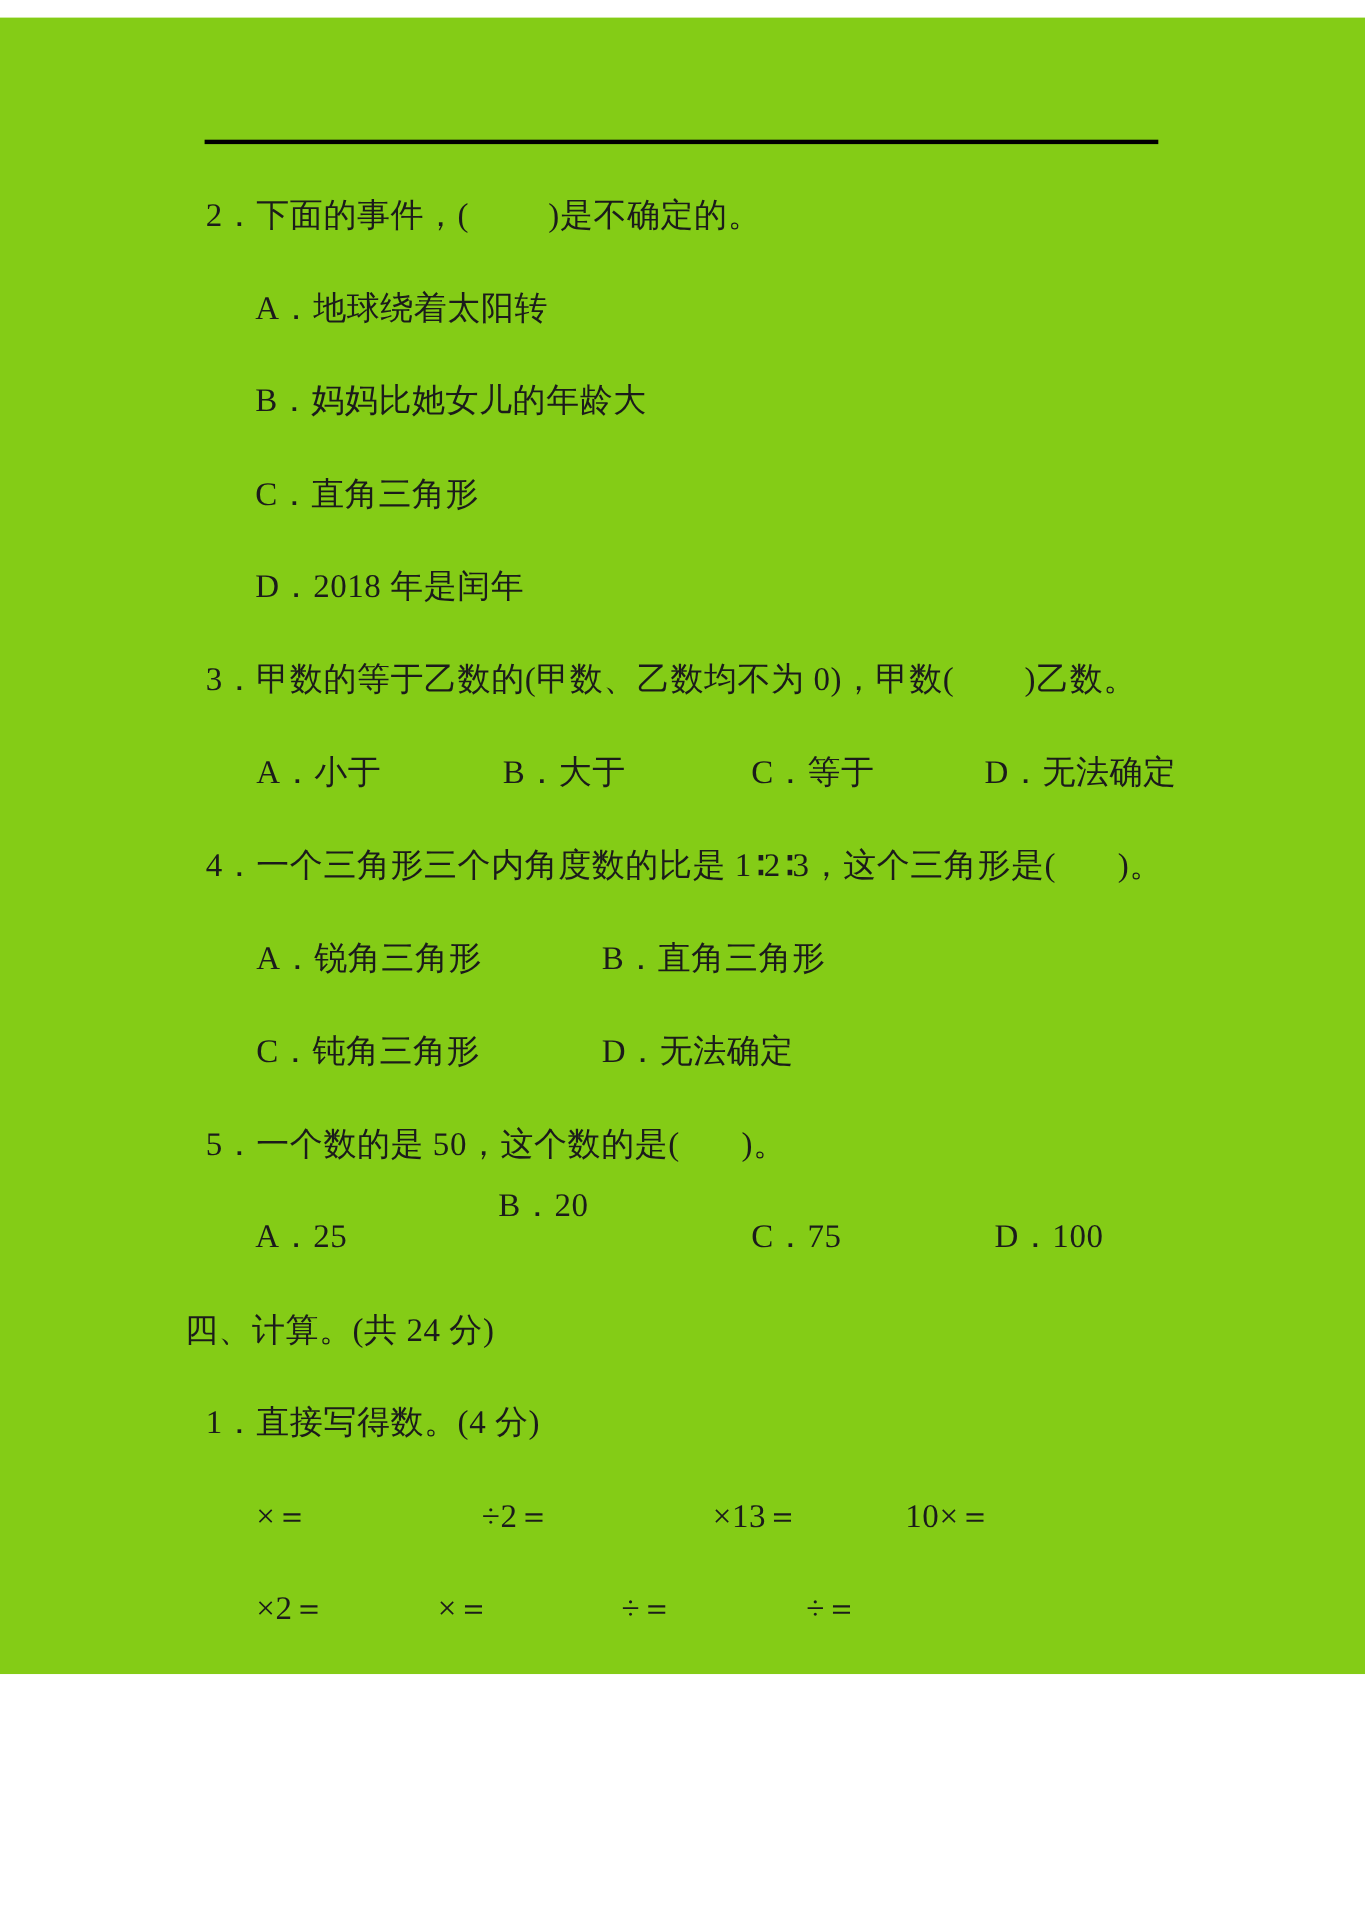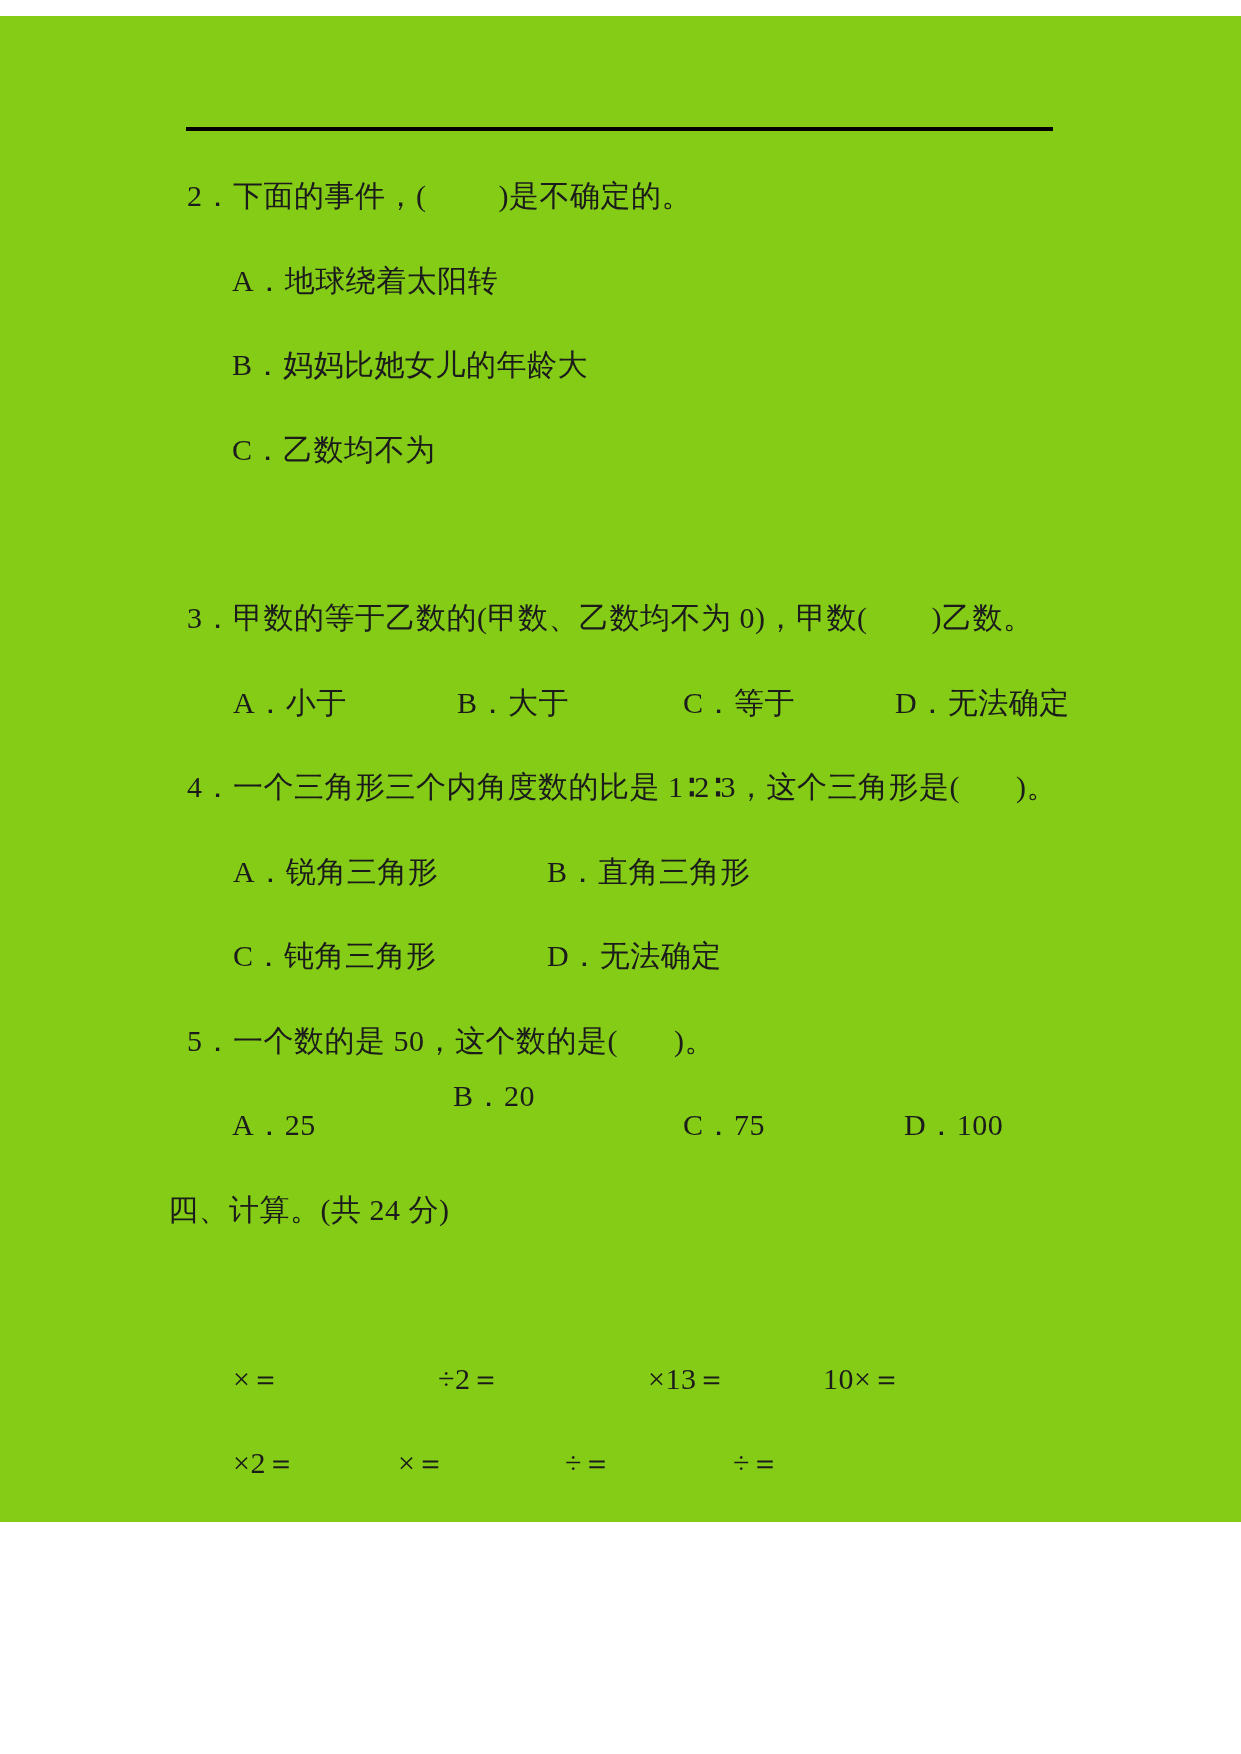--- a/index.html
+++ b/index.html
@@ -36,21 +36,22 @@
 </head>
 <body>
 
 <div class="page">
 
   <div class="rule"></div>
 
   <div class="line" style="left:187px; top:162px">2．下面的事件，(         )是不确定的。</div>
   <div class="line" style="left:232px; top:247px">A．地球绕着太阳转</div>
   <div class="line" style="left:232px; top:331px">B．妈妈比她女儿的年龄大</div>
-  <div class="line" style="left:232px; top:416px">C．乙数均不为</div>
+  <div class="line" style="left:232px; top:416px">C．直角三角形</div>
+  <div class="line" style="left:232px; top:500px">D．2018 年是闰年</div>
 
   <div class="line" style="left:187px; top:584px">3．甲数的等于乙数的(甲数、乙数均不为 0)，甲数(        )乙数。</div>
   <div class="line" style="left:233px; top:669px">A．小于</div>
   <div class="line" style="left:457px; top:669px">B．大于</div>
   <div class="line" style="left:683px; top:669px">C．等于</div>
   <div class="line" style="left:895px; top:669px">D．无法确定</div>
 
   <div class="line" style="left:187px; top:753px">4．一个三角形三个内角度数的比是 1∶2∶3，这个三角形是(       )。</div>
   <div class="line" style="left:233px; top:838px">A．锐角三角形</div>
   <div class="line" style="left:547px; top:838px">B．直角三角形</div>
@@ -58,20 +59,21 @@
   <div class="line" style="left:547px; top:922px">D．无法确定</div>
 
   <div class="line" style="left:187px; top:1007px">5．一个数的是 50，这个数的是(       )。</div>
   <div class="line" style="left:232px; top:1091px">A．25</div>
   <div class="line" style="left:453px; top:1062px">B．20</div>
   <div class="line" style="left:683px; top:1091px">C．75</div>
   <div class="line" style="left:904px; top:1091px">D．100</div>
 
   <div class="line" style="left:168px; top:1176px">四、计算。(共 24 分)</div>
 
+  <div class="line" style="left:187px; top:1260px">1．直接写得数。(4 分)</div>
 
   <div class="line" style="left:233px; top:1345px">×＝</div>
   <div class="line" style="left:438px; top:1345px">÷2＝</div>
   <div class="line" style="left:648px; top:1345px">×13＝</div>
   <div class="line" style="left:823px; top:1345px">10×＝</div>
 
   <div class="line" style="left:233px; top:1429px">×2＝</div>
   <div class="line" style="left:398px; top:1429px">×＝</div>
   <div class="line" style="left:565px; top:1429px">÷＝</div>
   <div class="line" style="left:733px; top:1429px">÷＝</div>

